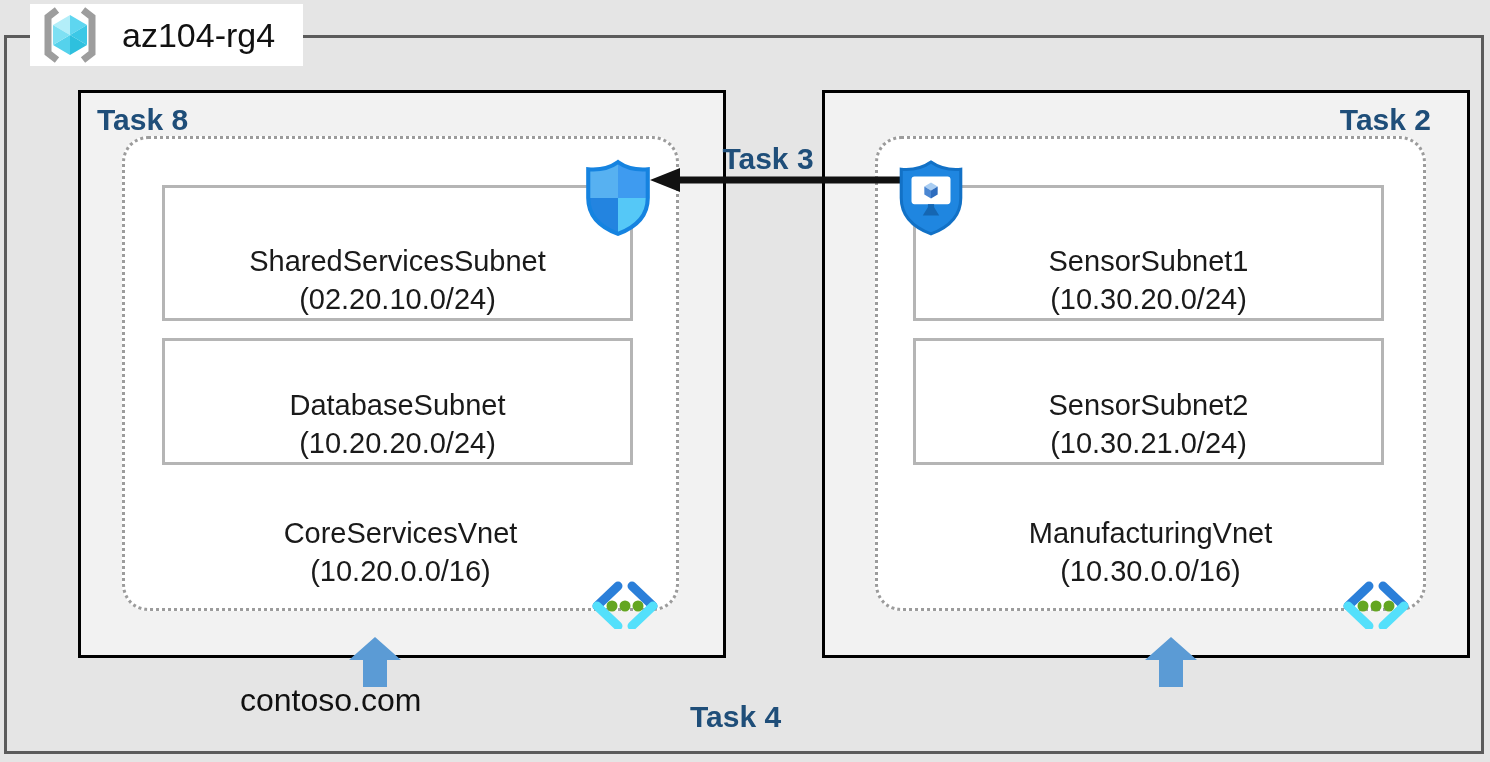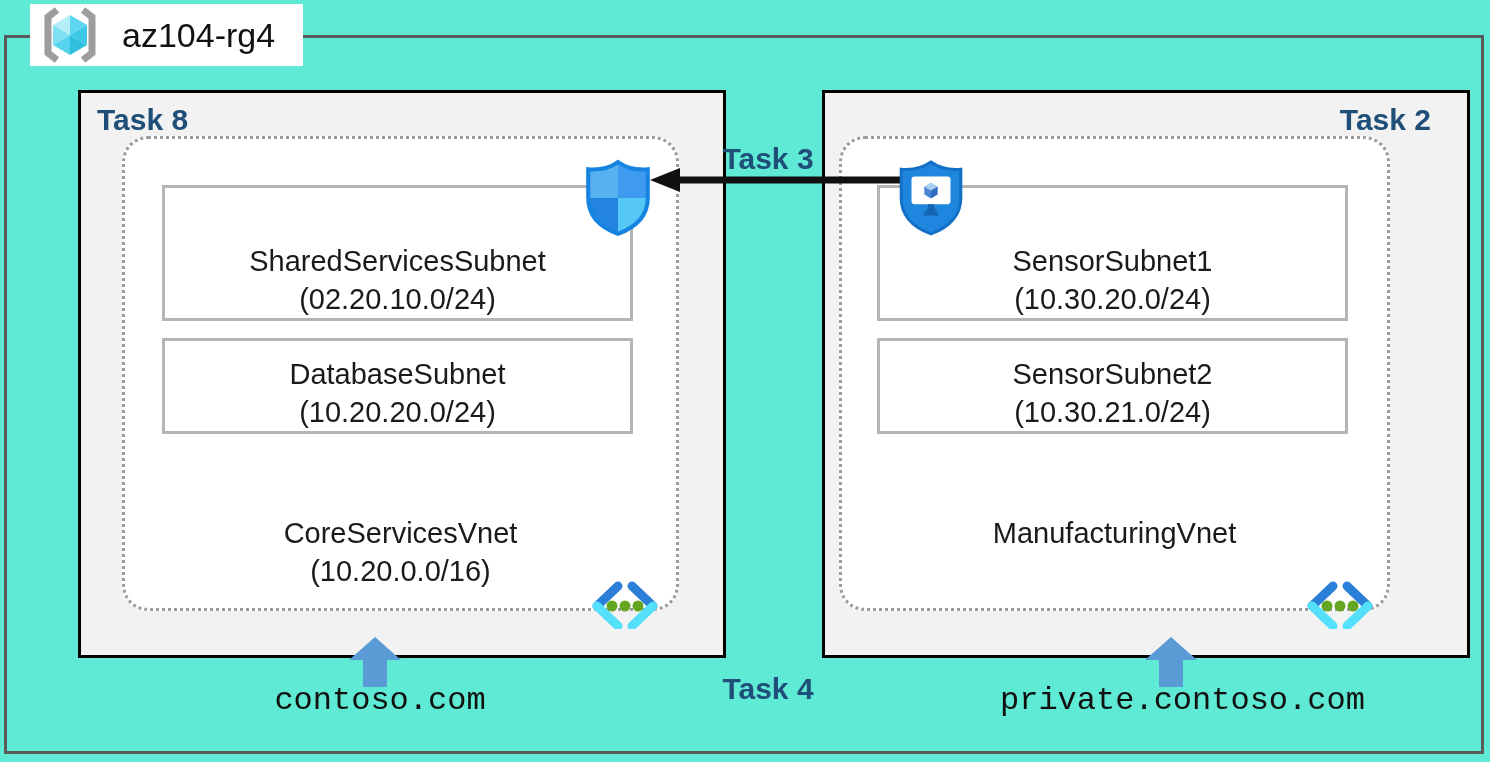--- a/index.html
+++ b/index.html
@@ -1,17 +1,17 @@
 <!DOCTYPE html>
 <html><head>
 <meta charset="utf-8">
 <style>
   html,body{margin:0;padding:0;background:#fff;}
   .canvas{
-    position:relative;width:1490px;height:762px;background:#5eead4;
+    position:relative;width:1490px;height:762px;background:#e5e5e5;
     font-family:"Liberation Sans", sans-serif;color:#1a1a1a;overflow:hidden;
   }
   .rg-frame{
     position:absolute;left:4px;top:35px;width:1480px;height:719px;
     border:3px solid #5b5b5b;box-sizing:border-box;
   }
   .rg-header{
     position:absolute;left:30px;top:4px;height:62px;z-index:3;
     display:flex;align-items:center;gap:20px;background:#ffffff;
     padding:0 28px 0 8px;
@@ -26,47 +26,47 @@
   .task-label{
     position:absolute;font-weight:bold;font-size:30px;color:#1f4e79;line-height:1.1;
   }
   .task-label.tl{left:16px;top:10px;}
   .task-label.tr{right:36px;top:10px;}
   .vnet-area{
     position:absolute;top:136px;height:475px;background:#ffffff;
     border:3px dotted #9c9c9c;border-radius:26px;box-sizing:border-box;z-index:1;
   }
   .vnet-area.left{left:122px;width:557px;}
-  .vnet-area.right{left:839px;width:551px;}
+  .vnet-area.right{left:875px;width:551px;}
   .subnet{
     position:absolute;width:471px;background:#ffffff;border:3px solid #b5b5b5;
     box-sizing:border-box;display:flex;flex-direction:column;align-items:center;
     justify-content:flex-end;text-align:center;font-size:29px;line-height:38px;color:#1a1a1a;
   }
   .vnet-area.left .subnet{left:37px;}
   .vnet-area.right .subnet{left:35px;}
   .subnet.s1{top:46px;height:136px;}
-  .subnet.s2{top:199px;height:96px;}
+  .subnet.s2{top:199px;height:127px;}
   .vnet-label{
     position:absolute;left:0;right:0;top:375px;text-align:center;
     font-size:29px;line-height:38px;color:#1a1a1a;
   }
   .vnet-icon{position:absolute;bottom:-21px;z-index:2;}
   .vnet-area.left .vnet-icon{right:14px;}
   .vnet-area.right .vnet-icon{right:10px;}
   .float-icon{position:absolute;z-index:4;}
   .nsg-icon{left:584px;top:159px;}
   .bastion-icon{left:897px;top:159px;}
   .peer-arrow{position:absolute;left:648px;top:166px;z-index:3;}
   .task3-label{position:absolute;left:690px;top:142px;width:156px;text-align:center;z-index:4;}
-  .task4-label{position:absolute;left:690px;top:672px;width:156px;text-align:center;}
+  .task4-label{position:absolute;left:690px;top:700px;width:156px;}
   .up-arrow{position:absolute;top:637px;z-index:2;}
   .up-arrow.left{left:349px;}
   .up-arrow.right{left:1145px;}
-  .dns-label{position:absolute;top:682px;font-size:32px;color:#111;text-align:center;font-family:Liberation Mono, monospace;}
+  .dns-label{position:absolute;top:682px;font-size:32px;color:#111;}
   .dns-label.left{left:240px;width:280px;}
   .dns-label.right{left:1000px;width:330px;}
 </style>
 </head>
 <body>
 
 <div class="canvas">
 
   <div class="rg-frame"></div>
 
@@ -120,20 +120,21 @@
     <div class="subnet s1">
       <div>SensorSubnet1</div>
       <div>(10.30.20.0/24)</div>
     </div>
     <div class="subnet s2">
       <div>SensorSubnet2</div>
       <div>(10.30.21.0/24)</div>
     </div>
     <div class="vnet-label">
       <div>ManufacturingVnet</div>
+      <div>(10.30.0.0/16)</div>
     </div>
     <svg class="vnet-icon" width="74" height="50" viewBox="0 0 74 50">
       <line x1="30" y1="7" x2="9" y2="27" stroke="#2b7fd9" stroke-width="9" stroke-linecap="round"></line>
       <line x1="9" y1="27" x2="30" y2="47" stroke="#54e0fb" stroke-width="9" stroke-linecap="round"></line>
       <line x1="44" y1="7" x2="65" y2="27" stroke="#2b7fd9" stroke-width="9" stroke-linecap="round"></line>
       <line x1="65" y1="27" x2="44" y2="47" stroke="#54e0fb" stroke-width="9" stroke-linecap="round"></line>
       <circle cx="24" cy="27" r="5.5" fill="#64a621"></circle>
       <circle cx="37" cy="27" r="5.5" fill="#64a621"></circle>
       <circle cx="50" cy="27" r="5.5" fill="#64a621"></circle>
     </svg>
@@ -172,15 +173,14 @@
 
   <svg class="up-arrow left" width="52" height="50" viewBox="0 0 52 50">
     <polygon points="26,0 52,23 38,23 38,50 14,50 14,23 0,23" fill="#5b9bd5"></polygon>
   </svg>
   <svg class="up-arrow right" width="52" height="50" viewBox="0 0 52 50">
     <polygon points="26,0 52,23 38,23 38,50 14,50 14,23 0,23" fill="#5b9bd5"></polygon>
   </svg>
 
   <div class="dns-label left">contoso.com</div>
   <div class="task-label task4-label">Task 4</div>
-  <div class="dns-label right">private.contoso.com</div>
 
 </div>
 
 </body></html>

